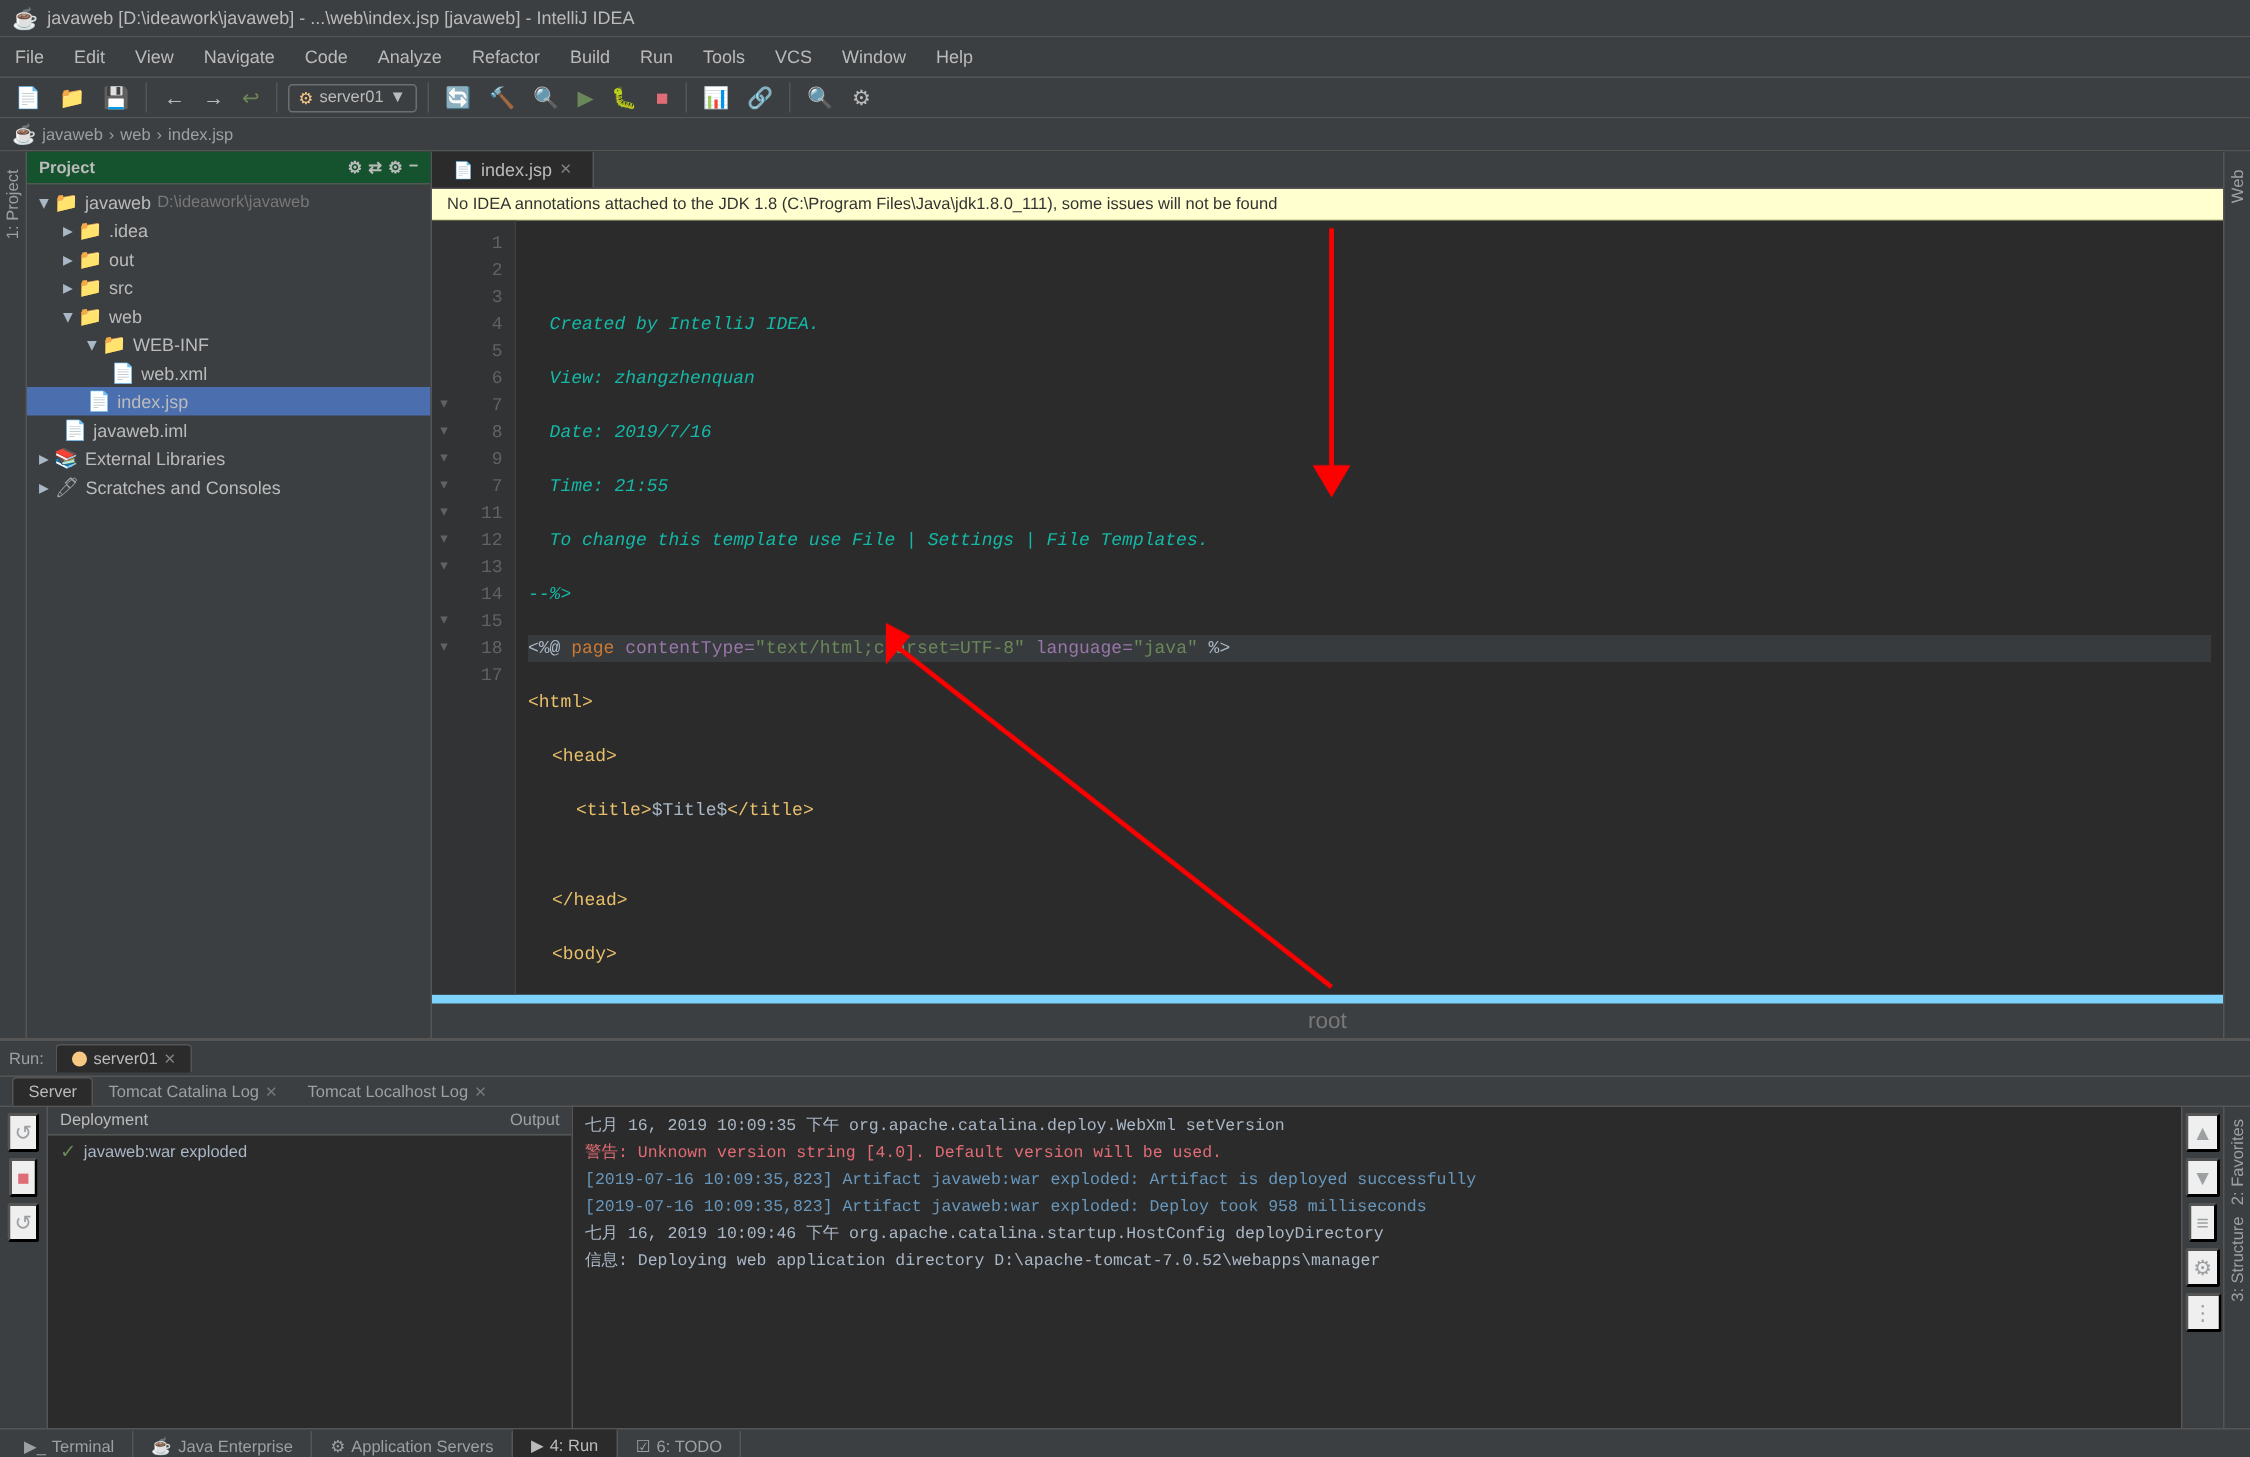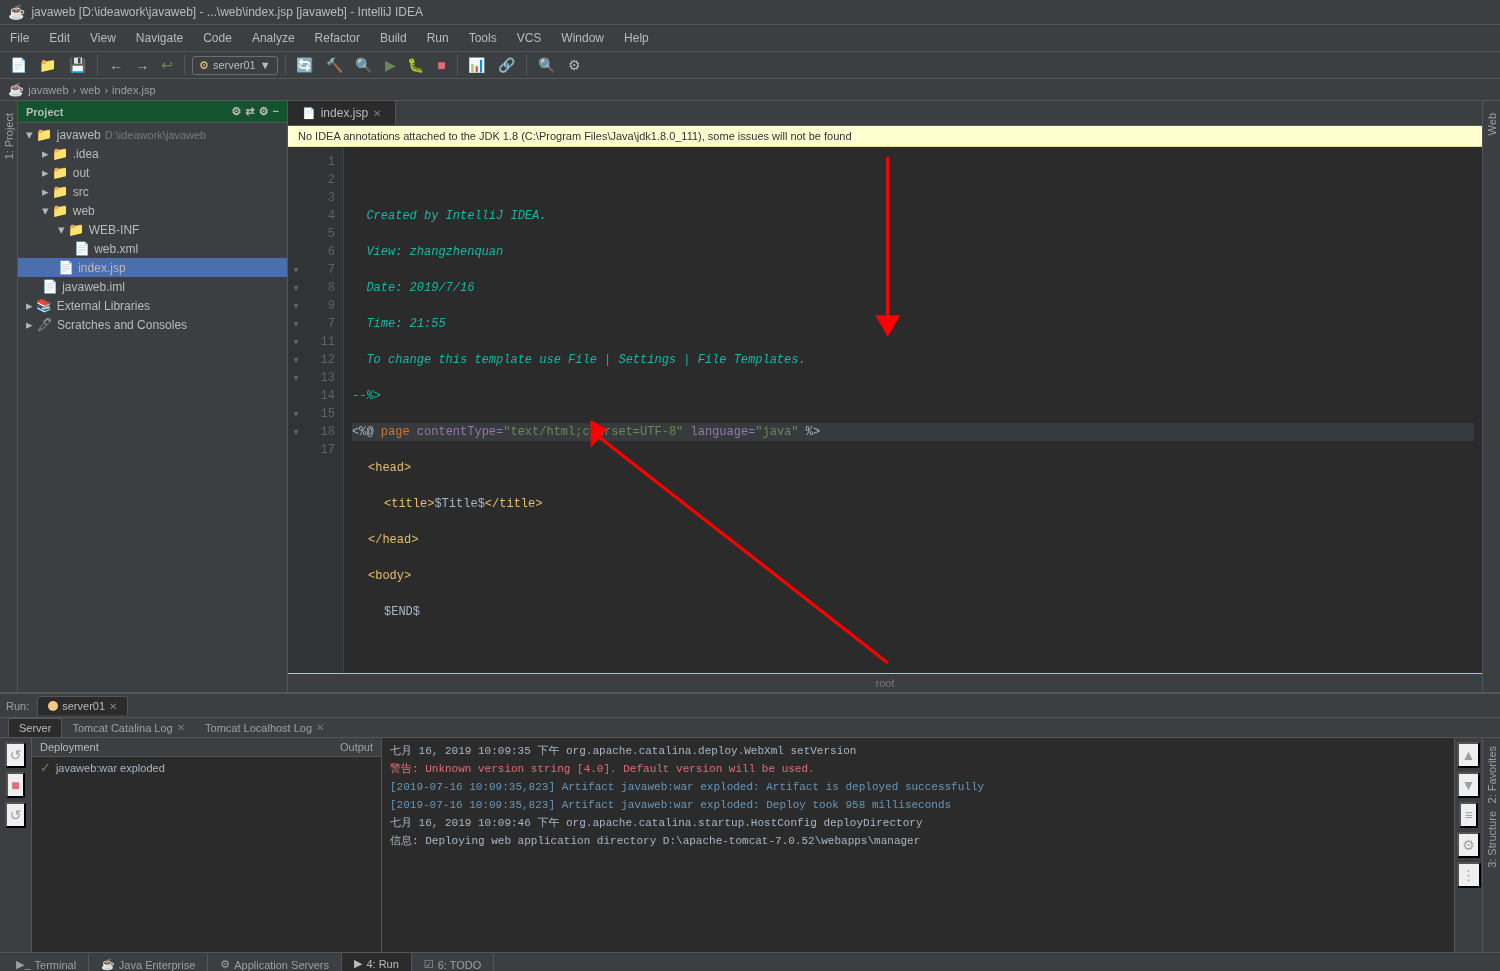--- a/index.html
+++ b/index.html
@@ -56,21 +56,21 @@
     #code-editor { flex: 1; display: flex; overflow: hidden; background: #2b2b2b; position: relative; }
     #line-numbers { background: #313335; color: #606366; font-family: 'Courier New', monospace; font-size: 12px; padding: 6px 8px; text-align: right; min-width: 40px; border-right: 1px solid #3d3f41; line-height: 18px; user-select: none; }
     #code-content { flex: 1; padding: 6px 8px; font-family: 'Courier New', monospace; font-size: 12px; line-height: 18px; overflow: auto; color: #a9b7c6; white-space: pre; }
     .code-comment { color: #14b8a6; font-style: italic; }
     .code-tag { color: #e8bf6a; }
     
     
     .fold-col { background: #313335; width: 16px; color: #606366; font-size: 10px; display: flex; flex-direction: column; align-items: center; padding-top: 6px; line-height: 18px; }
     
     
-    #editor-footer { background: #3c3f41; border-top: 1px solid #7dd3fc; padding: 3px 8px; font-size: 11px; color: #787878; display: flex; justify-content: center; }
+    #editor-footer { background: #3c3f41; border-top: 6px solid #7dd3fc; padding: 3px 8px; font-size: 15px; color: #787878; display: flex; justify-content: center; }
     
     
     #run-panel { height: 260px; background: #2b2b2b; border-top: 2px solid #555; display: flex; flex-direction: column; }
     #run-tabs-header { background: #3c3f41; display: flex; align-items: center; padding: 2px 6px; border-bottom: 1px solid #555; }
     .run-label { color: #9da0a2; font-size: 11px; margin-right: 8px; }
     .run-tab { padding: 3px 10px; font-size: 11px; cursor: pointer; border-radius: 3px 3px 0 0; color: #9da0a2; display: flex; align-items: center; gap: 4px; }
     .run-tab.active { background: #2b2b2b; color: #bbbbbb; border: 1px solid #555; border-bottom: none; }
     .run-tab-icon { width: 10px; height: 10px; border-radius: 50%; background: #f9c784; display: inline-block; }
     .run-tab-close { font-size: 10px; opacity: 0.6; cursor: pointer; }
     
@@ -316,23 +316,24 @@
 
         <div id="code-content">
 <div style="height:18px;"></div>
 <div style="height:18px;"><span class="code-comment">  Created by IntelliJ IDEA.</span></div>
 <div style="height:18px;"><span class="code-comment">  View: zhangzhenquan</span></div>
 <div style="height:18px;"><span class="code-comment">  Date: 2019/7/16</span></div>
 <div style="height:18px;"><span class="code-comment">  Time: 21:55</span></div>
 <div style="height:18px;"><span class="code-comment">  To change this template use File | Settings | File Templates.</span></div>
 <div style="height:18px;"><span class="code-comment">--%&gt;</span></div>
 <div style="height:18px; background:#383b3d;"><span style="color:#a9b7c6;">&lt;%@ </span><span style="color:#cc7832;">page </span><span style="color:#9876aa;">contentType=</span><span style="color:#6a8759;">"text/html;charset=UTF-8"</span><span style="color:#9876aa;"> language=</span><span style="color:#6a8759;">"java"</span><span style="color:#a9b7c6;"> %&gt;</span></div>
+<div style="height:18px;"><span class="code-tag">&lt;html&gt;</span></div>
 <div style="height:18px;"><span style="padding-left:16px;"></span><span class="code-tag">&lt;head&gt;</span></div>
 <div style="height:18px;"><span style="padding-left:32px;"></span><span class="code-tag">&lt;title&gt;</span><span style="color:#a9b7c6;">$Title$</span><span class="code-tag">&lt;/title&gt;</span></div>
-<div style="height:18px;"><span style="padding-left:16px;"></span><span class="code-tag">&lt;/head&gt;</span></div>
+<div style="height:18px;margin-top:24px;"><span style="padding-left:16px;"></span><span class="code-tag">&lt;/head&gt;</span></div>
 <div style="height:18px;"><span style="padding-left:16px;"></span><span class="code-tag">&lt;body&gt;</span></div>
 <div style="height:18px;"><span style="padding-left:32px;"></span><span style="color:#a9b7c6;">$END$</span></div>
 
 
 
         </div>
 
         <svg class="annotation" viewBox="0 0 900 400" xmlns="http://www.w3.org/2000/svg" style="position:absolute; top:0; left:56px; width:calc(100% - 56px); height:100%; pointer-events:none;">
 
           <line x1="430" y1="0" x2="430" y2="130" stroke="red" stroke-width="2.5"></line>

